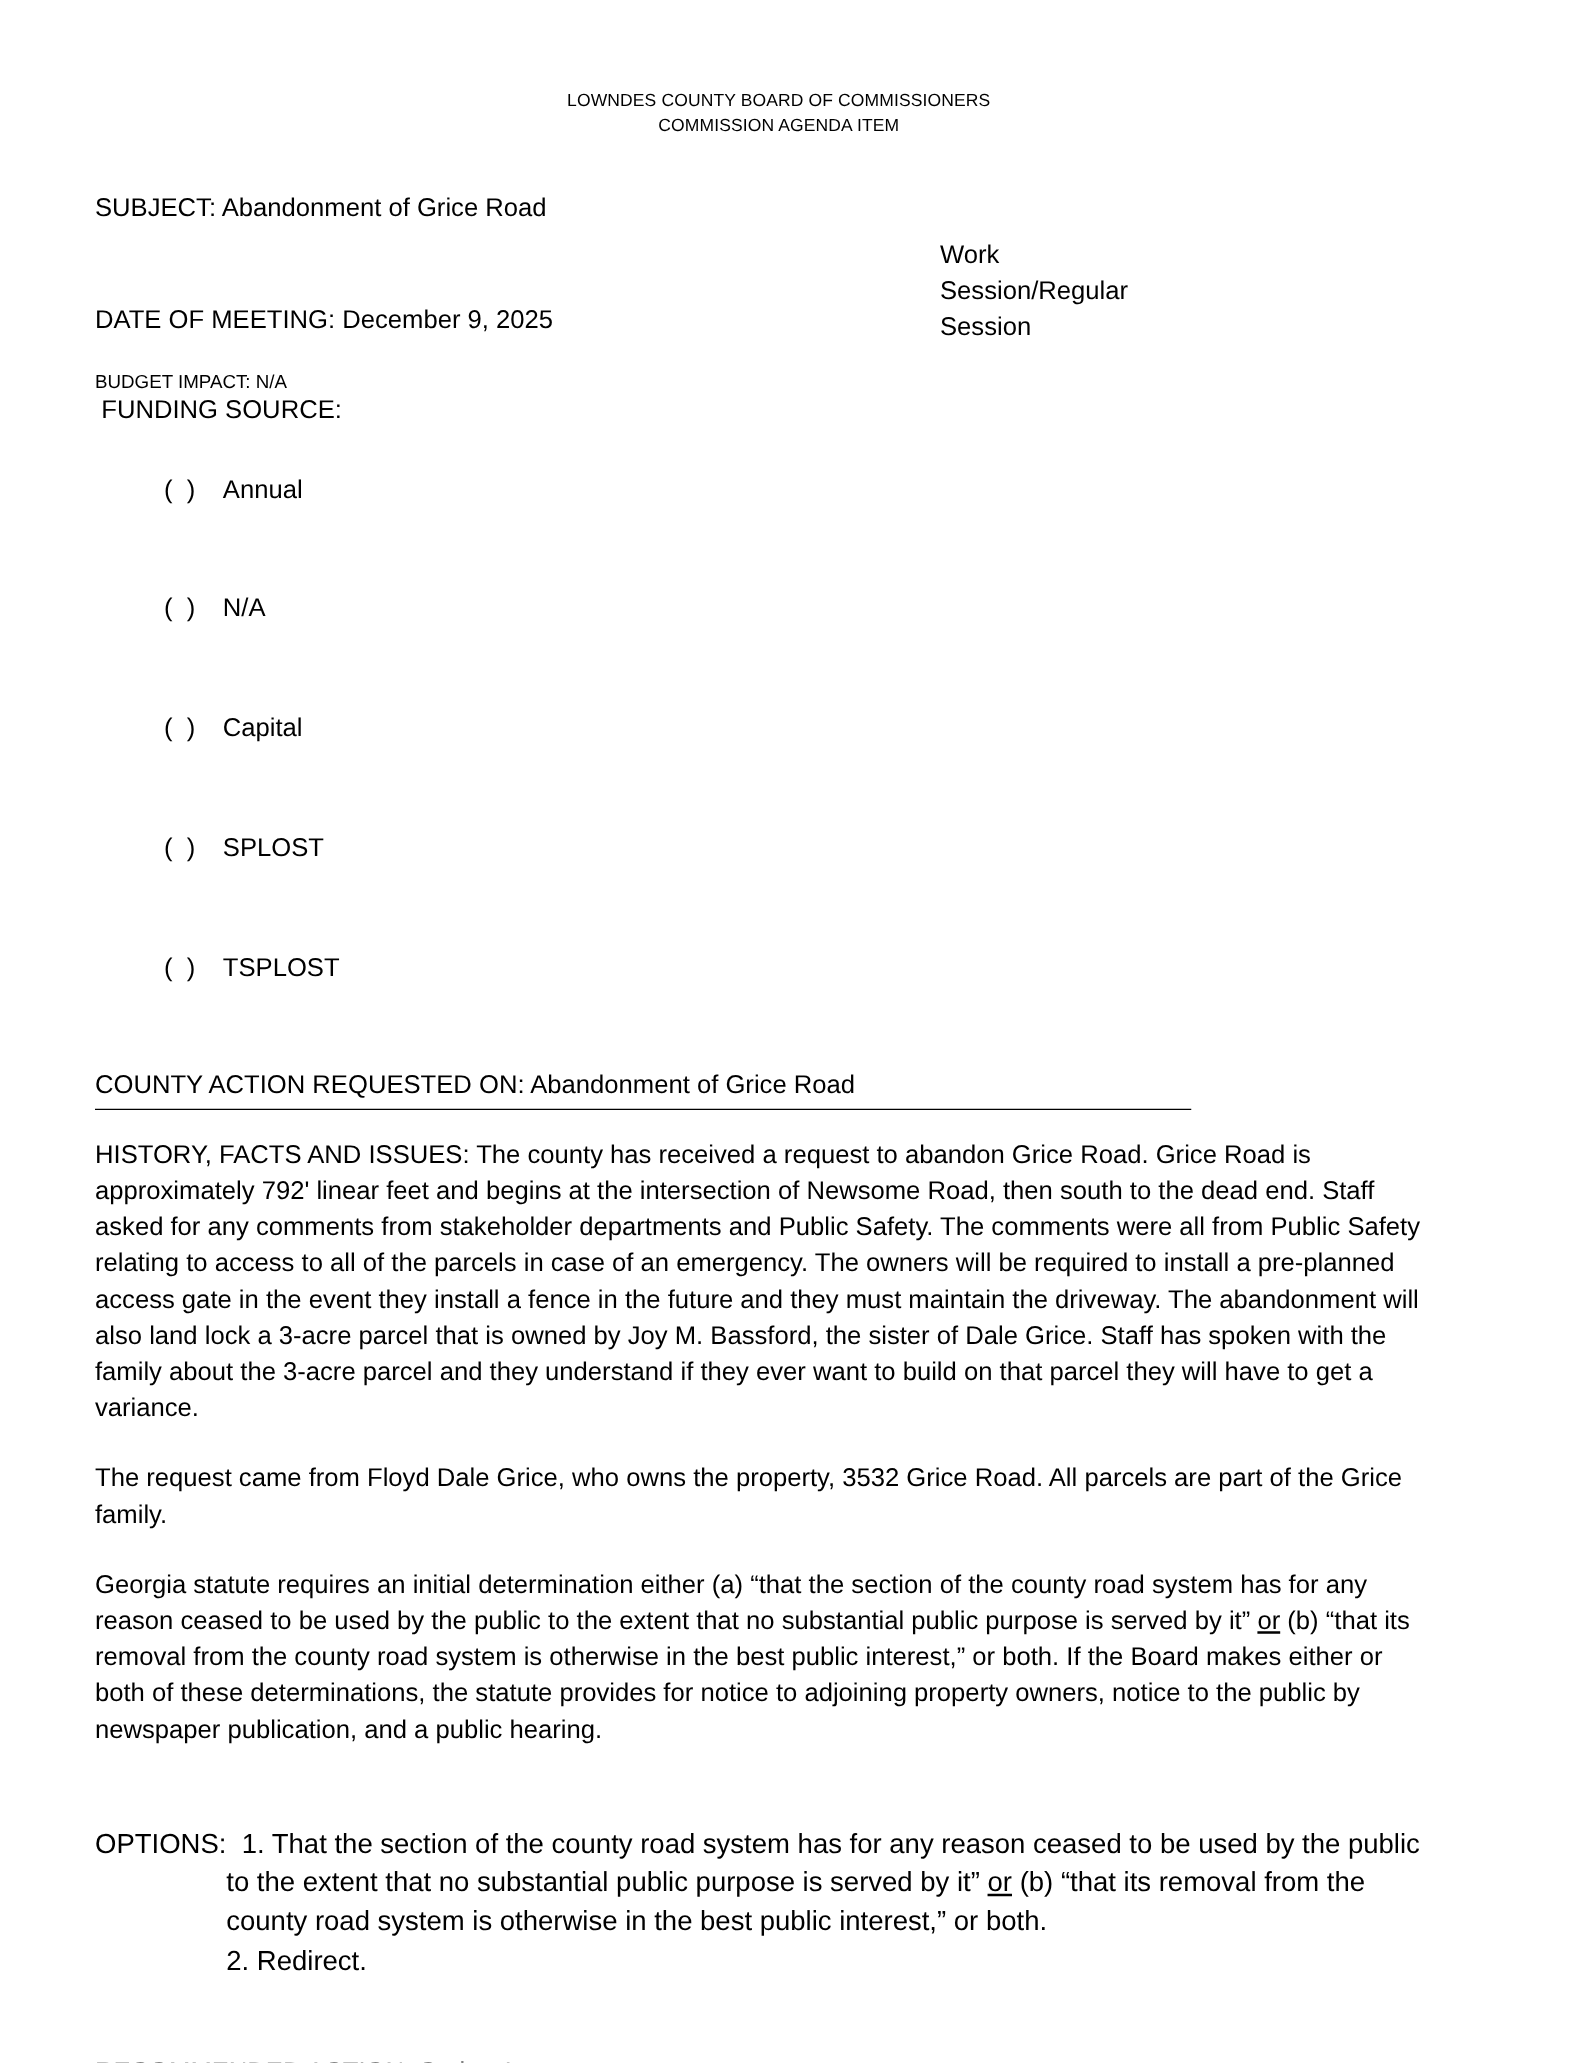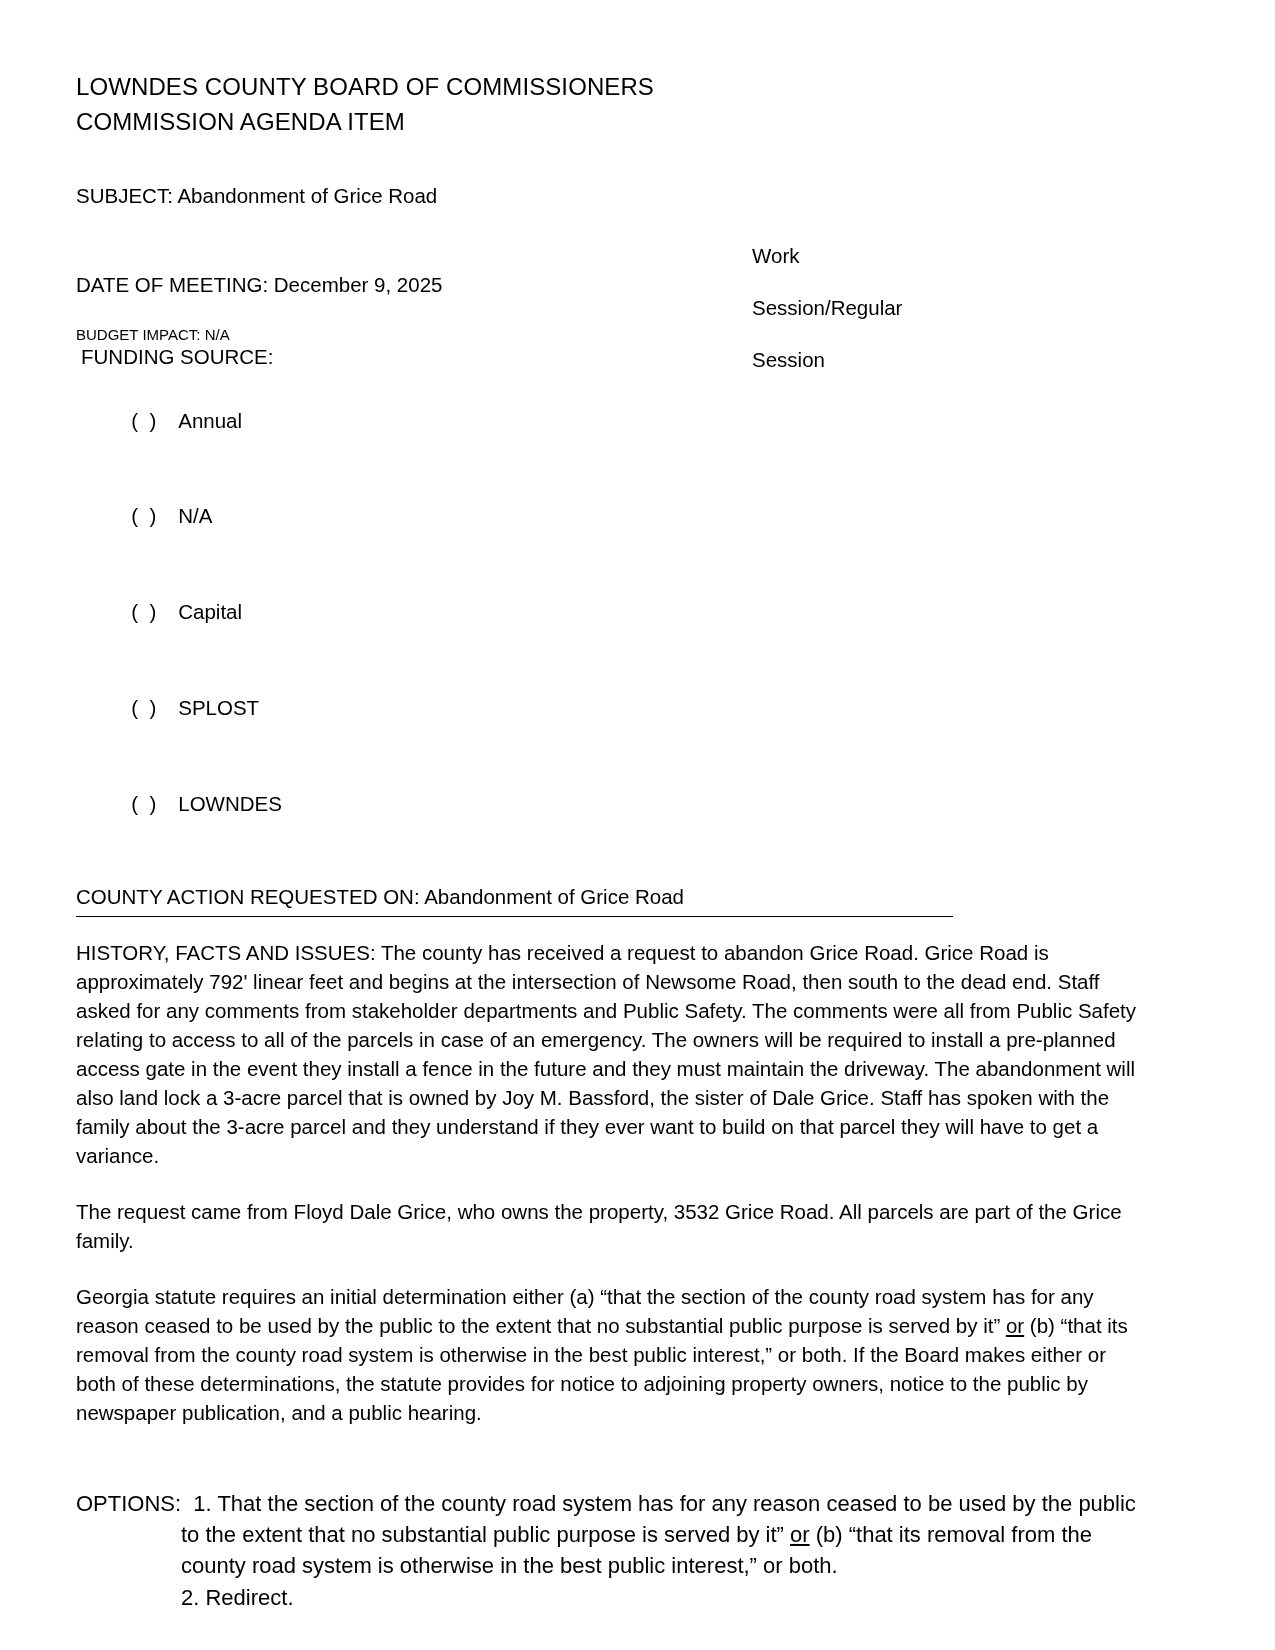--- a/index.html
+++ b/index.html
@@ -15,21 +15,22 @@
     -webkit-font-smoothing: antialiased;
   }
   .page {
     position: relative;
     width: 1275px;
     height: 1650px;
     box-sizing: border-box;
     padding: 70px 105px 0 76px;
   }
   .title-block {
-    font-size: 24px;
+    text-align: center;
+    font-size: 14px;
     line-height: 1.45;
     letter-spacing: 0.1px;
   }
   .title-line { display: block; }
 
   .subject-row {
     margin-top: 44px;
     font-size: 20.5px;
   }
   .meta-area {
@@ -41,21 +42,21 @@
     font-size: 20.5px;
   }
   .session-block {
     position: absolute;
     left: 676px;
     top: 34px;
     font-size: 20.5px;
     line-height: 1.42;
     width: 240px;
   }
-  .session-line { display: block; margin-top: 23px; }
+  .session-line { display: block; }
 
   .budget-row {
     margin-top: 29px;
     font-size: 15px;
   }
   .funding-row {
     margin-top: 2px;
     padding-left: 5px;
     font-size: 20.5px;
   }
@@ -164,21 +165,21 @@
     <span class="funding-item">
       <span class="fund-box">(  )</span><span class="fund-label">N/A</span>
     </span>
     <span class="funding-item">
       <span class="fund-box">(  )</span><span class="fund-label">Capital</span>
     </span>
     <span class="funding-item">
       <span class="fund-box">(  )</span><span class="fund-label">SPLOST</span>
     </span>
     <span class="funding-item">
-      <span class="fund-box">(  )</span><span class="fund-label">LOWNDES</span>
+      <span class="fund-box">(  )</span><span class="fund-label">TSPLOST</span>
     </span>
   </div>
 
   <div class="county-action">
     <span>COUNTY ACTION REQUESTED ON:</span>
     <span>Abandonment of Grice Road</span>
   </div>
 
   <div class="body-par"><span>HISTORY, FACTS AND ISSUES:</span><span> The county has received a request to abandon Grice Road. Grice Road is approximately 792' linear feet and begins at the intersection of Newsome Road, then south to the dead end. Staff asked for any comments from stakeholder departments and Public Safety. The comments were all from Public Safety relating to access to all of the parcels in case of an emergency. The owners will be required to install a pre-planned access gate in the event they install a fence in the future and they must maintain the driveway. The abandonment will also land lock a 3-acre parcel that is owned by Joy M. Bassford, the sister of Dale Grice. Staff has spoken with the family about the 3-acre parcel and they understand if they ever want to build on that parcel they will have to get a variance.</span></div>
 

